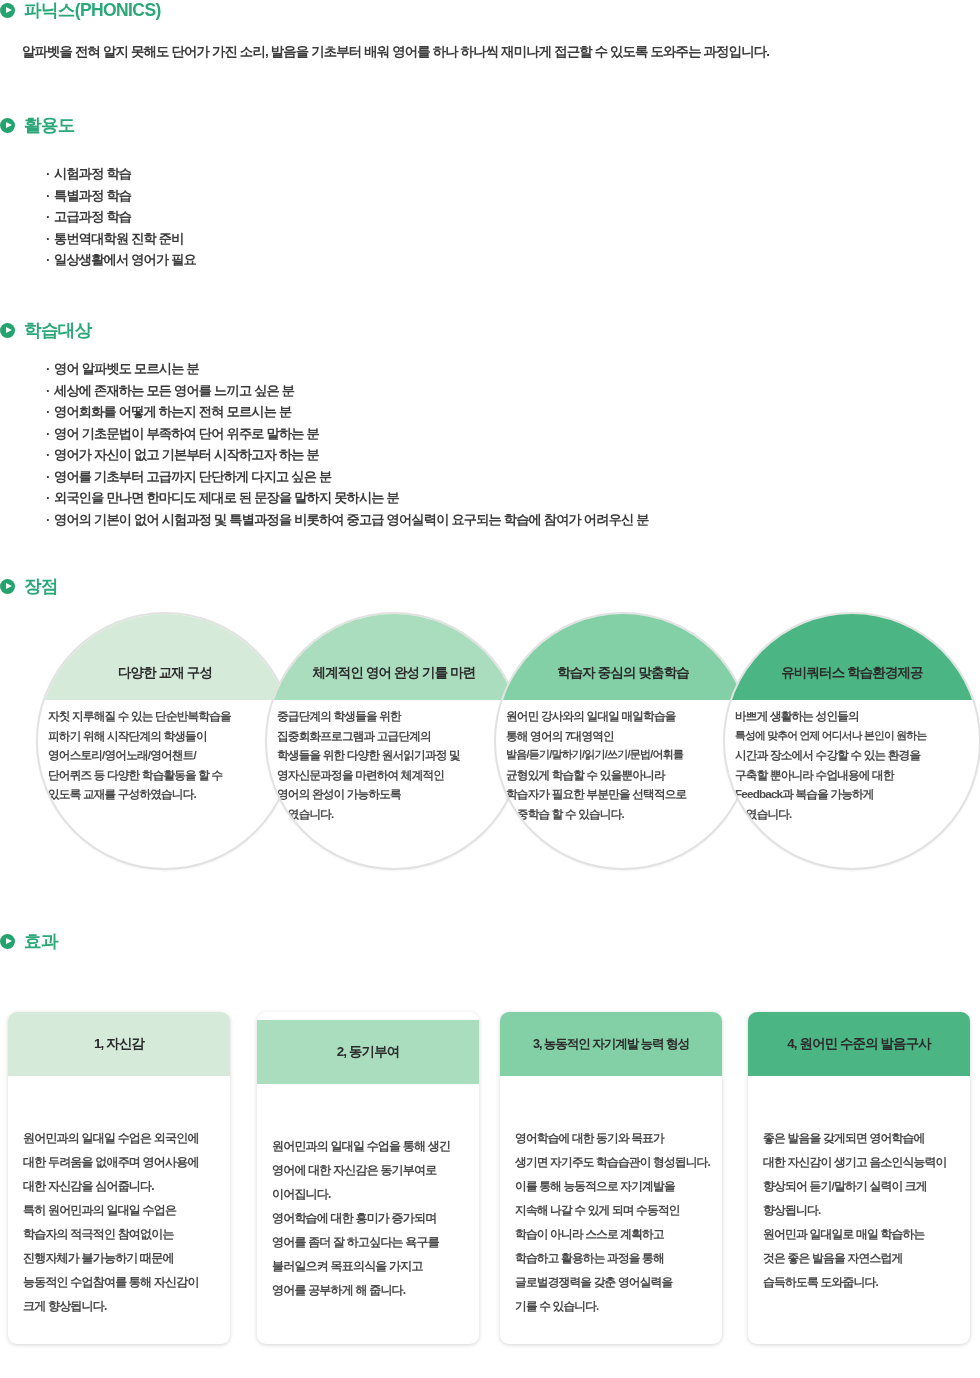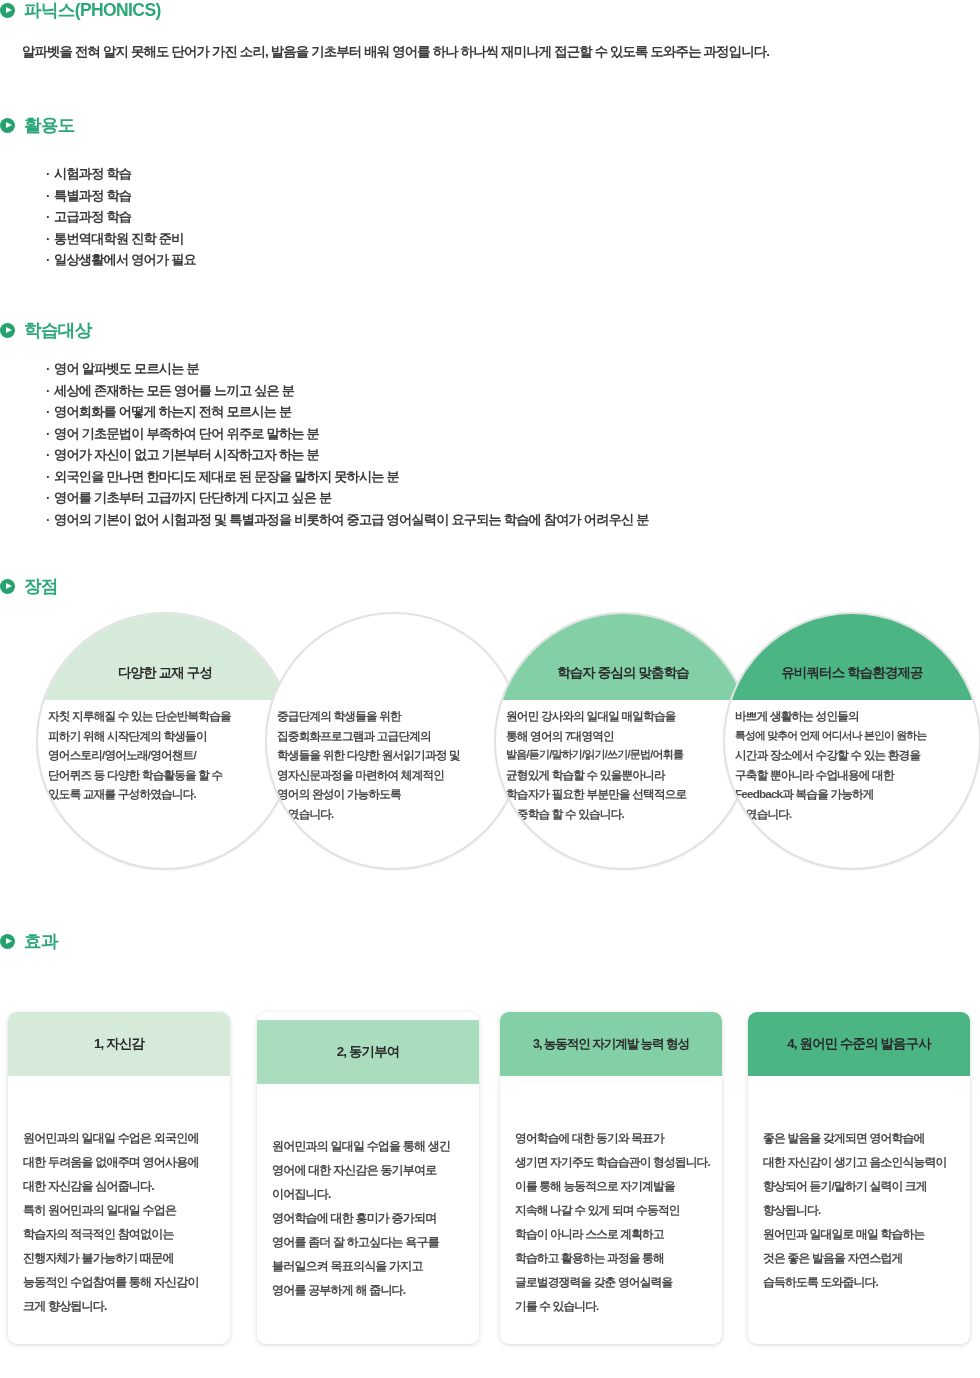--- a/index.html
+++ b/index.html
@@ -214,22 +214,22 @@
 <div class="section-head" style="top:322px;">
   <span class="bullet-icon"></span>
   <span class="section-title">학습대상</span>
 </div>
 <ul class="dot-list" style="top:358px;">
   <li>영어 알파벳도 모르시는 분</li>
   <li>세상에 존재하는 모든 영어를 느끼고 싶은 분</li>
   <li>영어회화를 어떻게 하는지 전혀 모르시는 분</li>
   <li>영어 기초문법이 부족하여 단어 위주로 말하는 분</li>
   <li>영어가 자신이 없고 기본부터 시작하고자 하는 분</li>
+  <li>영어를 기초부터 고급까지 단단하게 다지고 싶은 분</li>
   <li>외국인을 만나면 한마디도 제대로 된 문장을 말하지 못하시는 분</li>
-  <li>영어를 기초부터 고급까지 단단하게 다지고 싶은 분</li>
   <li>영어의 기본이 없어 시험과정 및 특별과정을 비롯하여 중고급 영어실력이 요구되는 학습에 참여가 어려우신 분</li>
 </ul>
 
 <div class="section-head" style="top:578px;">
   <span class="bullet-icon"></span>
   <span class="section-title">장점</span>
 </div>
 
 <div id="advantages">
   <div class="circle" style="left:36px;">
@@ -239,20 +239,23 @@
     <div class="circle-body">
       <span>자칫 지루해질 수 있는 단순반복학습을</span>
       <span>피하기 위해 시작단계의 학생들이</span>
       <span>영어스토리/영어노래/영어챈트/</span>
       <span>단어퀴즈 등 다양한 학습활동을 할 수</span>
       <span>있도록 교재를 구성하였습니다.</span>
     </div>
   </div>
 
   <div class="circle" style="left:265px;">
+    <div class="circle-cap" style="background-color: rgb(170, 220, 190);">
+      <div class="circle-title">체계적인 영어 완성 기틀 마련</div>
+    </div>
     <div class="circle-body">
       <span>중급단계의 학생들을 위한</span>
       <span>집중회화프로그램과 고급단계의</span>
       <span>학생들을 위한 다양한 원서읽기과정 및</span>
       <span>영자신문과정을 마련하여 체계적인</span>
       <span>영어의 완성이 가능하도록</span>
       <span>하였습니다.</span>
     </div>
   </div>
 

